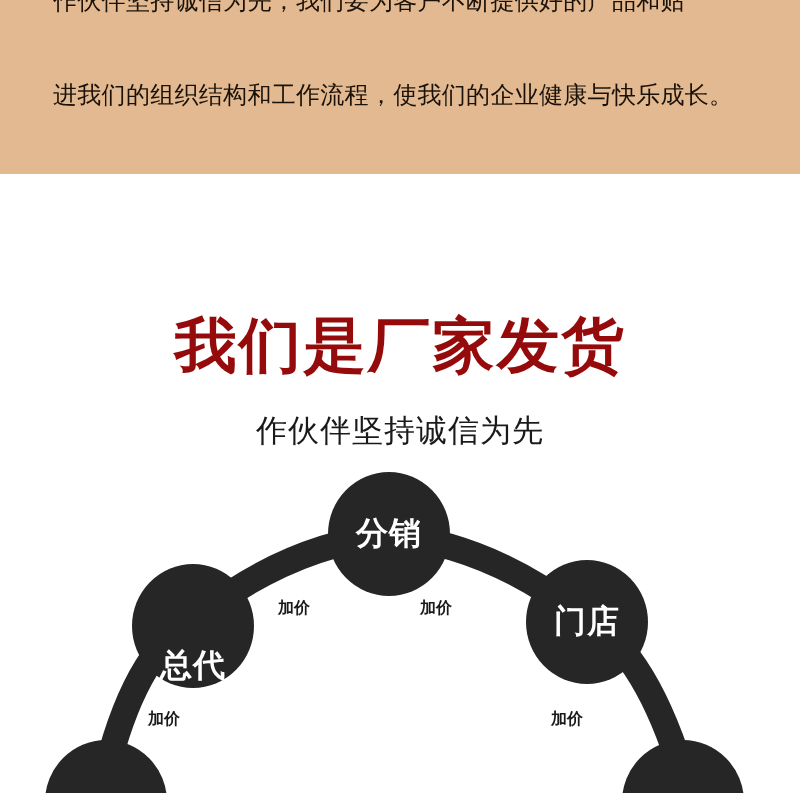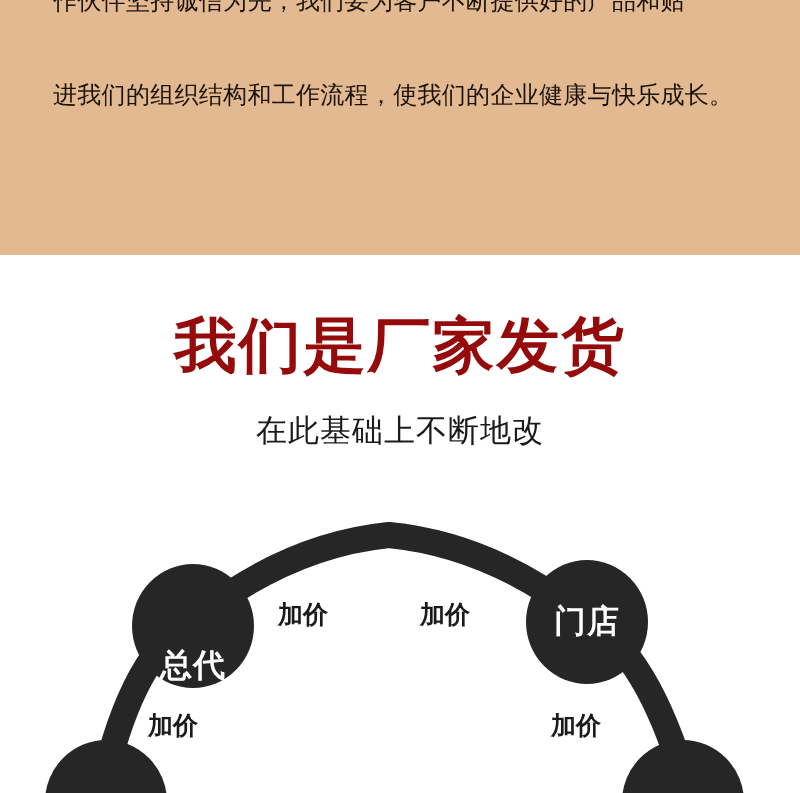--- a/index.html
+++ b/index.html
@@ -2,21 +2,21 @@
 <html><head>
   <meta charset="utf-8">
   <style>
     html, body { margin: 0; padding: 0; }
     body {
       width: 800px; height: 793px; overflow: hidden; position: relative;
       background: #ffffff;
       font-family: "DejaVu Sans", "Liberation Sans", sans-serif;
     }
     .intro {
-      position: absolute; left: 0; top: 0; width: 800px; height: 255px;
+      position: absolute; left: 0; top: 0; width: 800px; height: 174px;
       background: #E3B991;
     }
     .intro-line {
       position: absolute; left: 53px; font-size: 24px; color: #1a1208;
       white-space: nowrap; letter-spacing: 0.3px; line-height: 30px;
     }
     .intro-line.l0 { top: -14px; }
     .intro-line.l1 { top: 34px; }
     .intro-line.l2 { top: 80px; }
     .title {
@@ -29,45 +29,48 @@
       font-size: 31px; color: #1a1a1a; letter-spacing: 1px; line-height: 40px;
     }
     .diagram { position: absolute; left: 0; top: 0; width: 800px; height: 793px; }
     .node {
       position: absolute; border-radius: 50%; background: #262626;
       display: flex; align-items: center; justify-content: center;
       color: #ffffff; font-weight: bold; font-size: 32px; letter-spacing: 1px;
     }
     .node span { display: block; }
     .markup {
-      position: absolute; font-size: 25px; font-weight: bold; color: #1a1a1a;
+      position: absolute; font-size: 16px; font-weight: bold; color: #1a1a1a;
       white-space: nowrap;
     }
   </style>
 </head>
 <body>
 
 <div class="intro">
   <div class="intro-line l0">作伙伴坚持诚信为先，我们要为客户不断提供好的产品和贴</div>
   <div class="intro-line l2">进我们的组织结构和工作流程，使我们的企业健康与快乐成长。</div>
 </div>
 
 <div class="title">我们是厂家发货</div>
-<div class="subtitle">在此基础上不断地改</div>
+<div class="subtitle">作伙伴坚持诚信为先</div>
 
 <div class="diagram">
   <svg width="800" height="793" style="position:absolute;left:0;top:0">
     <path d="M 100 800 Q 130 650 200 615 Q 290 545 389 535 Q 490 545 580 615 Q 650 650 690 800" fill="none" stroke="#262626" stroke-width="26" stroke-linecap="round"></path>
   </svg>
 
   <div class="node cut" style="left:45px; top:740px; width:122px; height:124px;">
     
   </div>
   <div class="node" style="left:132px; top:564px; width:122px; height:124px;align-items:flex-end;">
     <span>总代</span>
+  </div>
+  <div class="node" style="left:328px; top:472px; width:122px; height:124px;">
+    <span>分销</span>
   </div>
   <div class="node" style="left:526px; top:560px; width:122px; height:124px;">
     <span>门店</span>
   </div>
   <div class="node cut" style="left:622px; top:740px; width:122px; height:124px;">
     
   </div>
 
   <div class="markup" style="left:148px; top:709px;">加价</div>
   <div class="markup" style="left:278px; top:598px;">加价</div>

